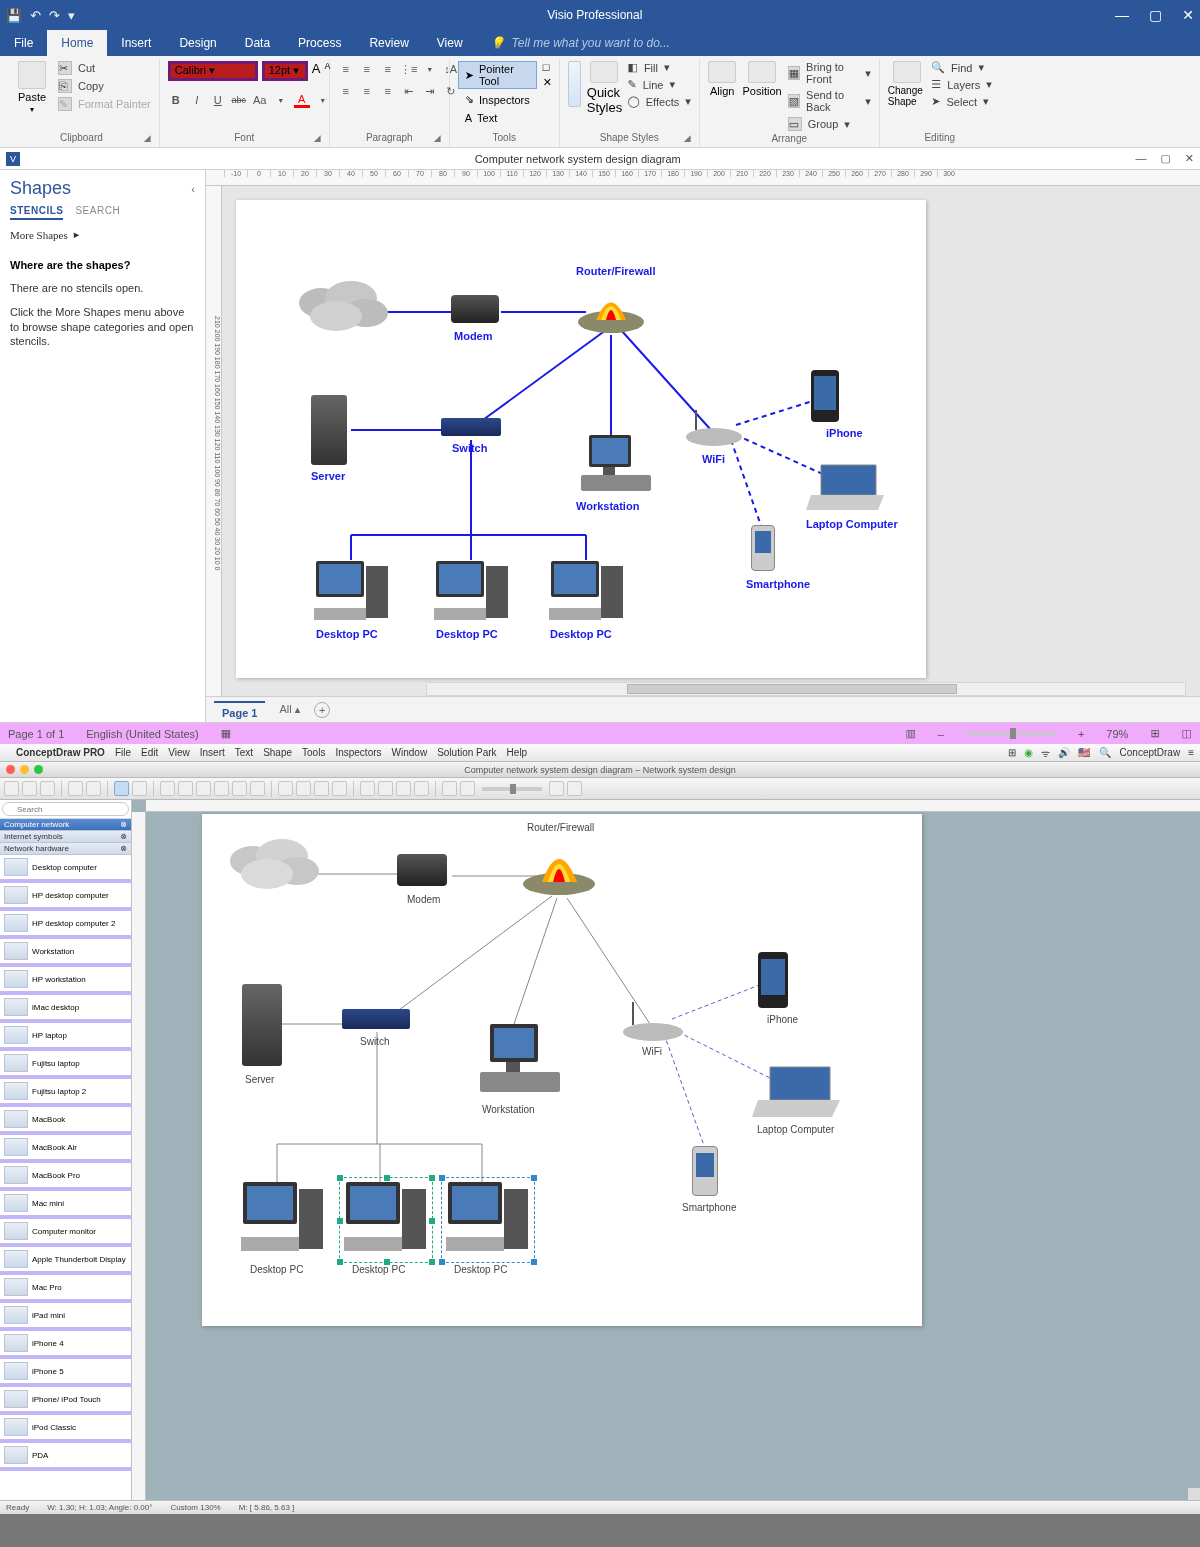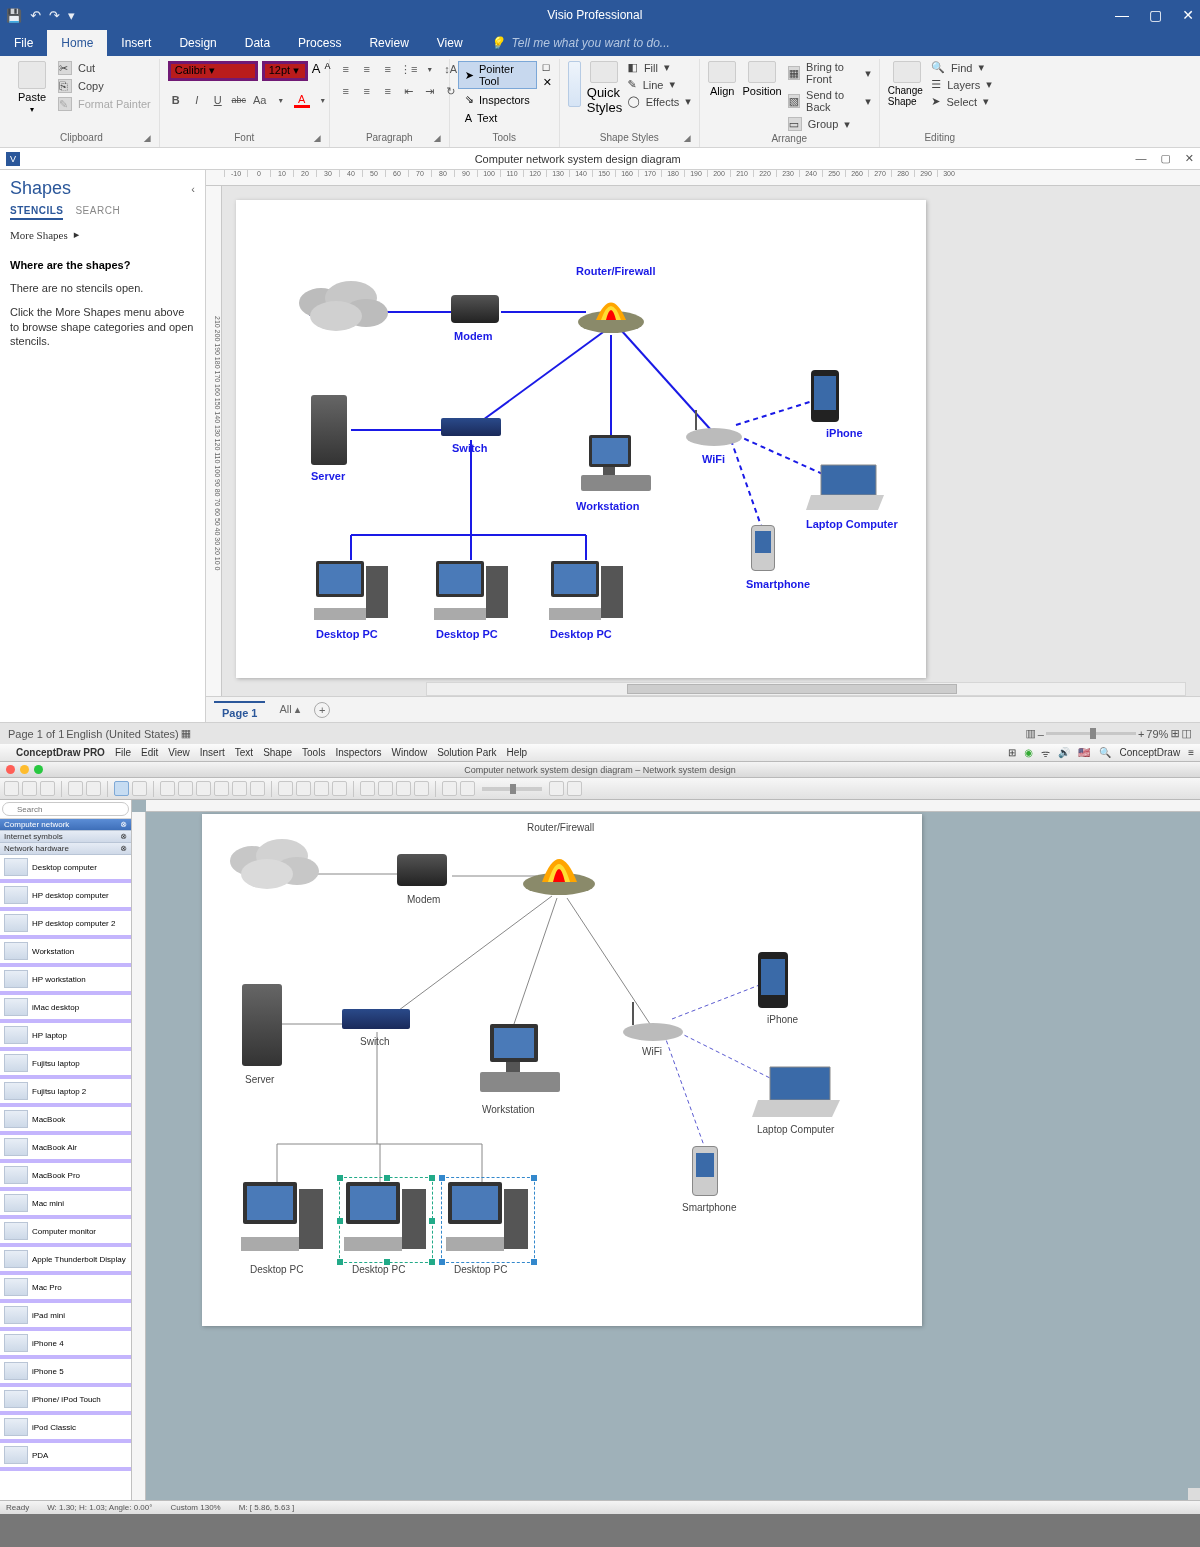--- a/index.html
+++ b/index.html
@@ -57,21 +57,21 @@
 .page-area { flex: 1; overflow: auto; background: #e6e6e6; position: relative; padding: 14px 14px 8px 14px; }
 .page { background: #fff; box-shadow: 1px 1px 4px rgba(0,0,0,.25); width: 690px; height: 478px; position: relative; }
 .net-label { position: absolute; font: bold 11px Arial; color: #1a1ae6; text-align:center; }
 .net-node { position: absolute; }
 .page-tabs { height: 26px; background: #f3f3f3; border-top: 1px solid #d0d0d0; display: flex; align-items: center; padding: 0 8px; gap: 14px; font-size: 11px; }
 .page-tabs .ptab { color: #2b579a; font-weight: bold; border-top: 2px solid #2b579a; padding: 4px 8px 0 8px; }
 .page-tabs .all { color: #666; }
 .page-tabs .add { width:16px; height:16px; border:1px solid #aaa; border-radius:50%; display:flex; align-items:center; justify-content:center; color:#666;}
 .hscroll { position:absolute; bottom:26px; left:220px; right:14px; height:14px; background:#efefef; border:1px solid #d6d6d6;}
 .hscroll .thumb{ position:absolute; left:200px; width:330px; top:1px; bottom:1px; background:#cdcdcd; border:1px solid #b4b4b4;}
-.status-bar { background: #e5e5e5; height: 22px; border-top: 1px solid #d0d0d0; display: flex; align-items: center; padding: 0 8px; gap: 2px; font-size: 11px; color: #555; }
+.status-bar { background: #f0abfc; height: 22px; border-top: 1px solid #d0d0d0; display: flex; align-items: center; padding: 0 8px; gap: 22px; font-size: 11px; color: #555; }
 .status-bar .spacer { flex: 1; }
 .status-bar .zoom-sl { width: 90px; height: 3px; background: #c7c7c7; position: relative; }
 .status-bar .zoom-sl::after { content:''; position:absolute; left:44px; top:-4px; width:6px; height:11px; background:#888; }
 
 
 .cd-app { background: #eceef0; }
 .cd-mac-menu { background: linear-gradient(#fbfbfb,#e6e6e6); height: 18px; display: flex; align-items: center; gap: 10px; padding: 0 6px; font-size: 10px; color: #333; border-bottom:1px solid #b9b9b9;}
 .cd-mac-menu .apple { font-size:12px; }
 .cd-mac-menu .appname { font-weight: bold; }
 .cd-mac-menu .spacer { flex:1;}

